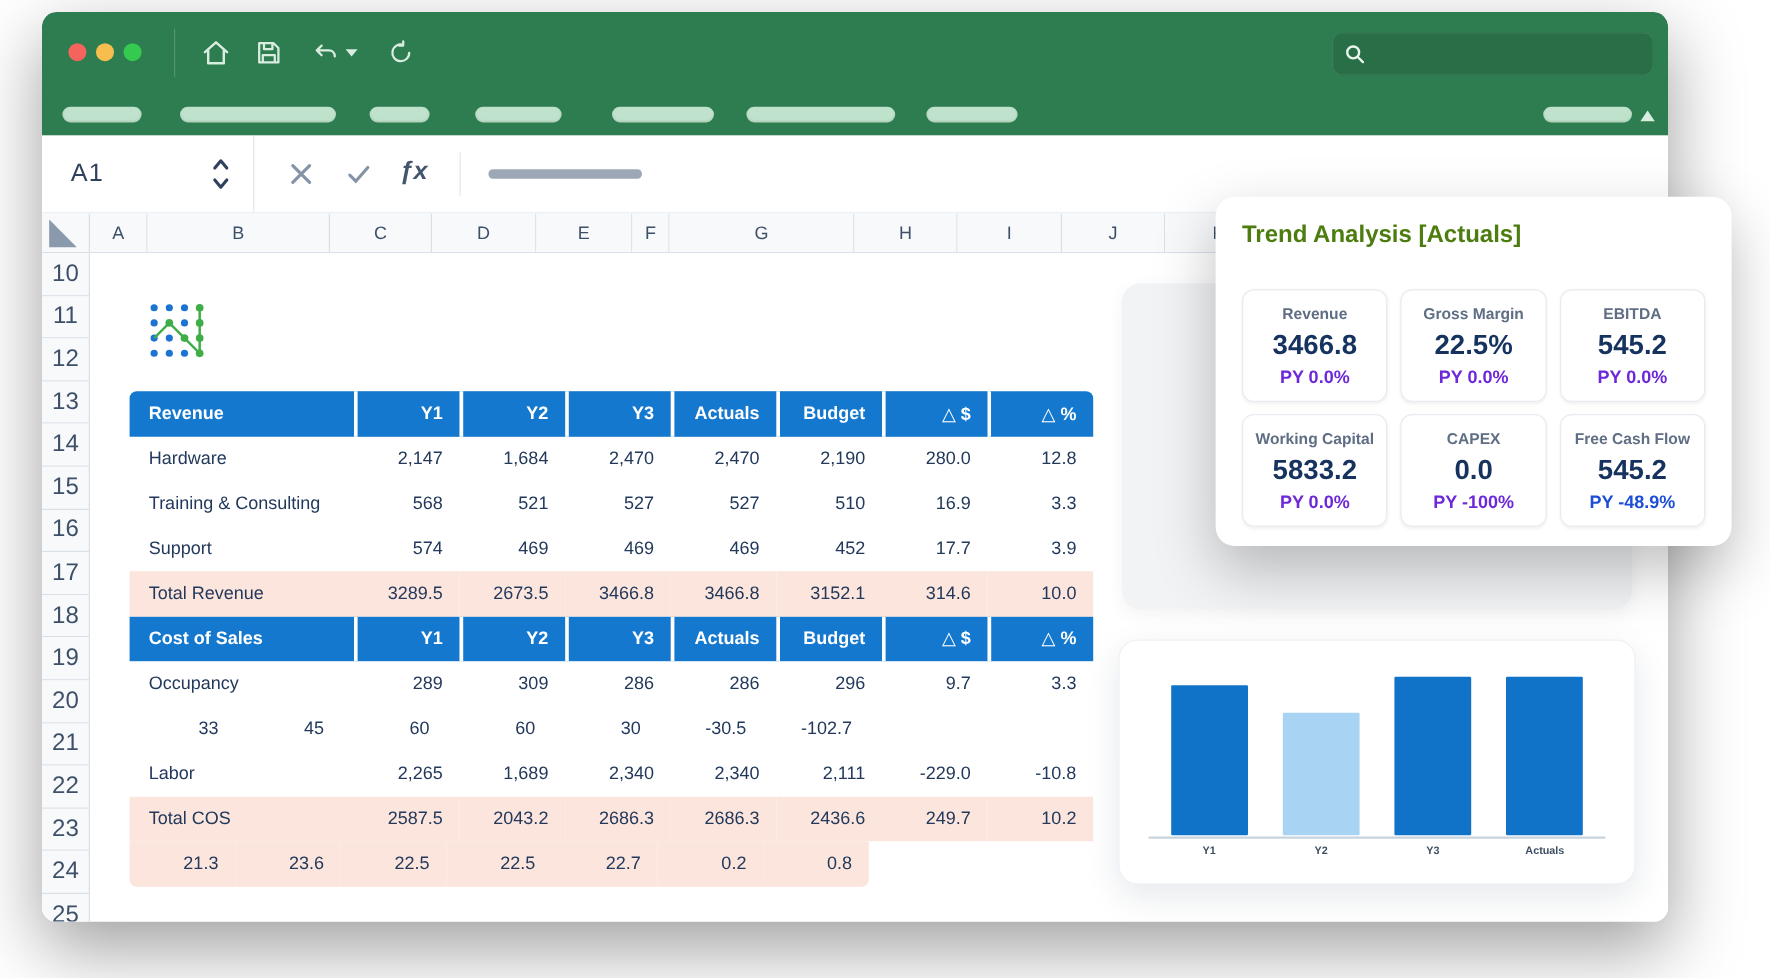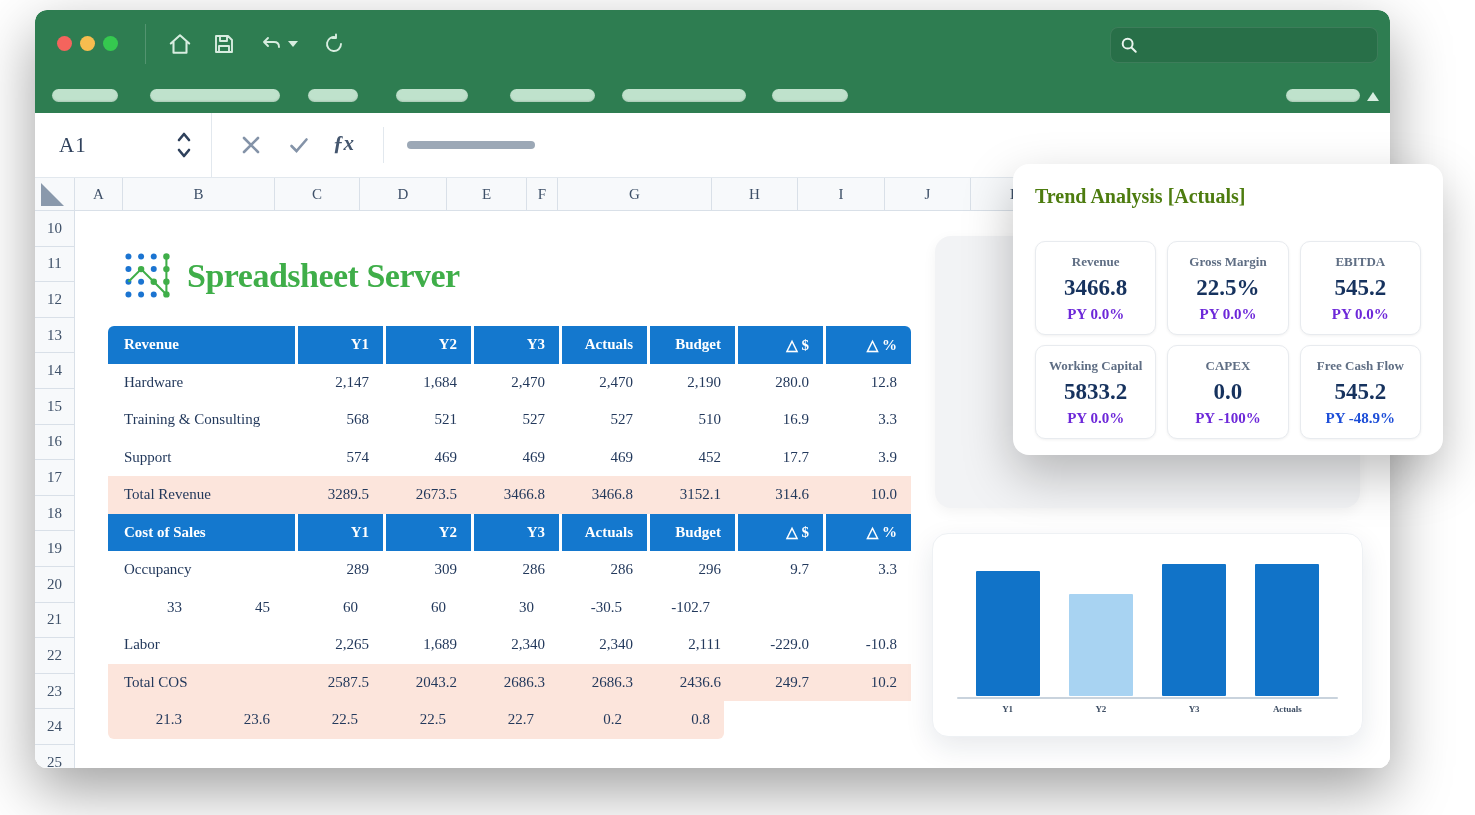--- a/index.html
+++ b/index.html
@@ -1,18 +1,18 @@
 <!DOCTYPE html>
 <html><head>
 <meta charset="utf-8">
 <style>
   * { margin:0; padding:0; box-sizing:border-box; }
   html,body { width:1475px; height:815px; background:#ffffff; overflow:hidden;
     font-family:"Liberation Sans","DejaVu Sans",sans-serif; }
-  .stage { position:relative; width:1250px; height:815px;font-family:Liberation Serif, serif; }
+  .stage { position:relative; width:1250px; height:815px; }
 
   
   .window { position:absolute; left:35px; top:10px; width:1355px; height:758px;
     background:#ffffff; border-radius:12px; box-shadow:0 22px 60px rgba(0,0,0,.38);
     overflow:hidden; }
 
   
   .titlebar { position:absolute; left:0; top:0; width:100%; height:103px;
     background:#2E7D51; border-radius:12px 12px 0 0; }
   .lights { position:absolute; left:22px; top:26px; display:flex; gap:8px; }
@@ -53,21 +53,21 @@
   .sheet { position:absolute; left:0; top:168px; width:100%; height:590px; background:#fff; }
   .corner { position:absolute; left:0; top:0; width:40px; height:33px; background:#F7F9FB;
     border-right:1px solid #D9E0E8; border-bottom:1px solid #D9E0E8; }
   .corner .tri { position:absolute; left:6px; bottom:4px; width:0; height:0;
     border-bottom:23px solid #8A99AC; border-right:23px solid transparent; }
   .col-headers { position:absolute; left:40px; top:0; height:33px; display:flex; }
   .col-h { height:33px; border-right:1px solid #D9E0E8; border-bottom:1px solid #D9E0E8;
     background:#F7F9FB; color:#3E5068; font-size:15px; display:flex; align-items:center; justify-content:center; }
   .row-headers { position:absolute; left:0; top:33px; width:40px; }
   .row-h { width:40px; height:35.6px; border-right:1px solid #D9E0E8; border-bottom:1px solid #D9E0E8;
-    background:#F7F9FB; color:#3E5068; font-size:15px; display:flex; align-items:center; justify-content:center; }
+    background:#F7F9FB; color:#3E5068; font-size:20px; display:flex; align-items:center; justify-content:center; }
 
   .content { position:absolute; left:40px; top:33px; right:0; bottom:0; background:#fff; }
 
   
   .brand { position:absolute; left:50px; top:42px; display:flex; align-items:center; gap:16px; }
   .brand-title { font-size:34px; font-weight:bold; color:#3FAE49; letter-spacing:-.5px; }
 
   
   .fin-table { position:absolute; left:33px; top:115px; width:803px; }
   .trow { display:flex; height:37.5px; }
@@ -243,21 +243,20 @@
             <path d="M3 25 L14 14 L25 25 L36 36 L36 3" stroke="#3FAE49" stroke-width="1.8" fill="none"></path>
             <g fill="#3FAE49">
               <circle cx="14" cy="14" r="2.8"></circle>
                 <circle cx="25" cy="25" r="2.8"></circle>
               <circle cx="36" cy="36" r="2.8"></circle>
                 <circle cx="36" cy="25" r="2.8"></circle>
               <circle cx="36" cy="14" r="2.8"></circle>
                 <circle cx="36" cy="3" r="2.8"></circle>
             </g>
           </svg>
-          <div class="brand-title">Spreadsheet Server</div>
         </div>
 
         <div class="fin-table" id="finTable">
             <div class="trow header first-header">
               <div class="cell label">Revenue</div>
               <div class="cell num">Y1</div>
               <div class="cell num">Y2</div>
               <div class="cell num">Y3</div>
               <div class="cell num">Actuals</div>
               <div class="cell num">Budget</div>

